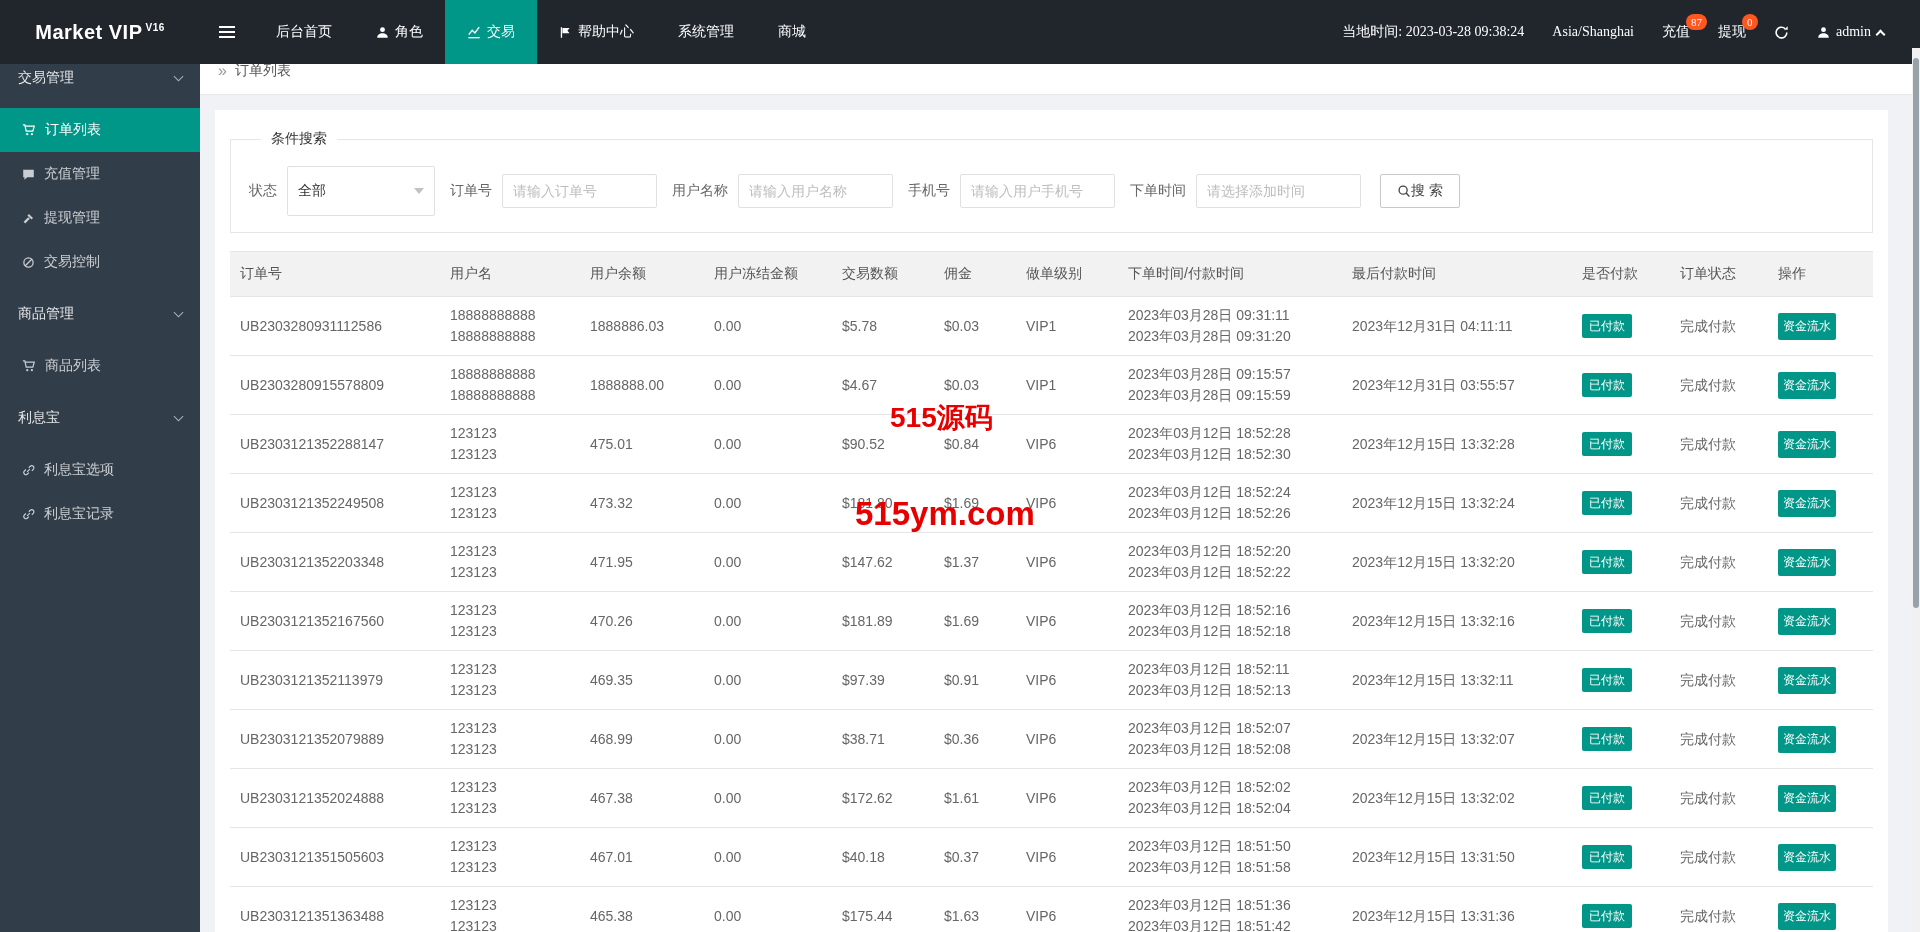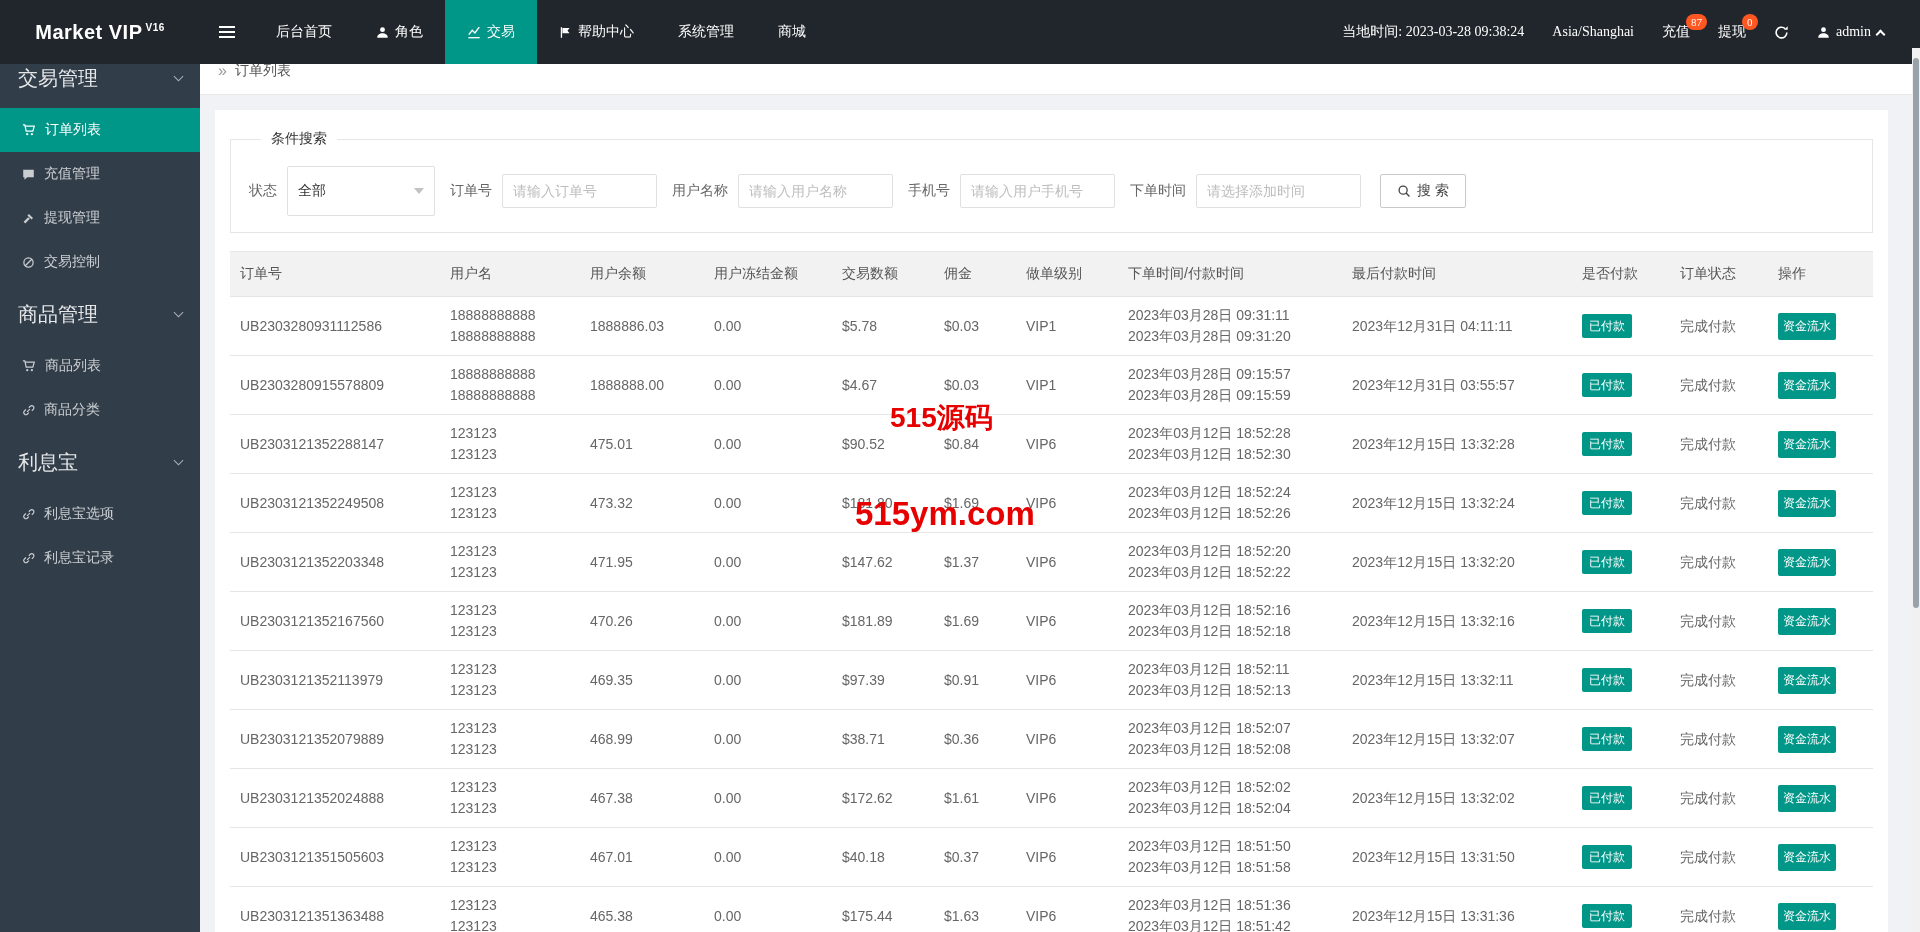--- a/index.html
+++ b/index.html
@@ -19,21 +19,21 @@
   .nav-right { margin-left:auto; display:flex; align-items:center; gap:28px; padding-right:36px; font-size:14px;font-family:Liberation Serif, serif; }
   .nav-text { white-space:nowrap; }
   .quick { position:relative; cursor:pointer; }
   .badge { position:absolute; top:-9px; left:calc(100% - 4px); background:var(--badge); color:#fff; font-size:11px; height:16px; line-height:16px; padding:0 5px; border-radius:8px; }
   .refresh { cursor:pointer; }
   .admin { display:flex; align-items:center; gap:6px; cursor:pointer; }
   .caret-up { display:inline-block; width:7px; height:7px; border-top:2px solid #fff; border-left:2px solid #fff; transform:rotate(45deg); margin-top:4px; }
 
   
   .sidebar { position:absolute; top:48px; left:0; bottom:0; width:200px; background:#313d49; z-index:40; }
-  .side-group { height:60px; display:flex; align-items:center; padding:0 18px; color:rgba(255,255,255,.88); font-size:20px; cursor:pointer; position:relative; }
+  .side-group { height:60px; display:flex; align-items:center; padding:0 18px; color:rgba(255,255,255,.88); font-size:14px; cursor:pointer; position:relative; }
   .side-group .chev { position:absolute; right:18px; width:7px; height:7px; border-right:1.5px solid rgba(255,255,255,.6); border-bottom:1.5px solid rgba(255,255,255,.6); transform:rotate(45deg); margin-top:-4px; }
   .side-item { height:44px; display:flex; align-items:center; padding:0 12px 0 22px; color:rgba(255,255,255,.75); font-size:14px; gap:9px; cursor:pointer; }
   .side-item.active { background:var(--accent); color:#fff; }
   .s-icon { display:inline-flex; align-items:center; }
 
   
   .main { position:absolute; left:200px; top:48px; right:0; bottom:0; background:#f0f2f5; }
   .breadcrumb-bar { height:47px; background:#fff; border-bottom:1px solid #e8e8e8; display:flex; align-items:center; padding-left:18px; gap:8px; }
   .breadcrumb-icon { color:#999; font-size:16px; display:inline-flex; }
   .breadcrumb-text { color:#555; font-size:14px; }
@@ -42,21 +42,21 @@
   fieldset.search-set { border:1px solid #e6e6e6; padding:14px 18px 16px; margin-bottom:18px; }
   fieldset.search-set legend { font-size:14px; color:#333; padding:0 10px; margin-left:12px; }
   .search-row { display:flex; align-items:center; gap:15px; margin-top:4px; }
   .sg { display:flex; align-items:center; gap:10px; }
   .sg label { font-size:14px; color:#666; white-space:nowrap; }
   .sel { width:148px; height:50px; border:1px solid #e0e0e0; border-radius:2px; position:relative; display:flex; align-items:center; padding:0 10px; font-size:14px; color:#333; background:#fff; cursor:pointer; }
   .sel .arrow { position:absolute; right:10px; border-left:5px solid transparent; border-right:5px solid transparent; border-top:6px solid #c2c2c2; }
   .inp { width:155px; height:34px; border:1px solid #e0e0e0; border-radius:2px; padding:0 10px; font-size:14px; color:#be185d; outline:none; }
   .inp.wide { width:165px; }
   .inp::placeholder { color:#bdbdbd; }
-  .btn-search { height:34px; padding:0 16px; background:#fff; border:1px solid #c9c9c9; border-radius:2px; font-size:14px; color:#444; display:flex; align-items:center; gap:6px; cursor:pointer; margin-left:4px; }
+  .btn-search { height:34px; padding:0 16px; background:#fff; border:1px solid #c9c9c9; border-radius:2px; font-size:14px; color:#444; display:flex; align-items:center; cursor:pointer; margin-left:4px; }
 
   table.orders { width:100%; border-collapse:collapse; table-layout:fixed; }
   .orders thead th { background:#f2f2f2; font-weight:400; font-size:14px; color:#555; text-align:left; padding:13px 10px; border-top:1px solid #e6e6e6; border-bottom:1px solid #e6e6e6; white-space:nowrap; }
   .orders tbody td { font-size:14px; color:#666; padding:8px 10px; border-bottom:1px solid #e6e6e6; height:59px; line-height:1.5; vertical-align:middle; overflow:hidden; white-space:nowrap; }
   .badge-paid { display:inline-block; background:var(--accent); color:#fff; font-size:12px; padding:3px 7px; border-radius:2px; }
   .btn-flow { background:var(--accent); color:#fff; font-size:12px; padding:5px 5px; border:none; border-radius:2px; cursor:pointer; white-space:nowrap; }
 
   
   .wm { position:absolute; color:var(--wm); font-weight:bold; z-index:60; pointer-events:none; white-space:nowrap; }
   #wm1 { left:890px; top:399px; font-size:28px; }
@@ -197,28 +197,20 @@
       </div>
       <div class="side-item">
         <span class="s-icon">
           <svg width="14" height="14" viewBox="0 0 16 16">
             <path d="M1 2.2h2.2l1.6 7.2h7.6l1.6-5.9H4" stroke="currentColor" stroke-width="1.4" fill="none"></path>
             <circle cx="6" cy="12.8" r="1.3" fill="currentColor"></circle>
             <circle cx="11.3" cy="12.8" r="1.3" fill="currentColor"></circle>
           </svg>
         </span>
         <span>商品列表</span>
-      </div>
-      <div class="side-item">
-        <span class="s-icon">
-          <svg width="13" height="13" viewBox="0 0 16 16">
-            <path d="M6.3 9.7l3.4-3.4M4.8 6.8L3 8.6a2.6 2.6 0 0 0 3.7 3.7l1.8-1.8M8.4 4.6l1.8-1.8a2.6 2.6 0 0 1 3.7 3.7l-1.8 1.8" stroke="currentColor" stroke-width="1.4" fill="none"></path>
-          </svg>
-        </span>
-        <span>商品分类</span>
       </div>
       <div class="side-group">
         <span>利息宝</span>
         <span class="chev"></span>
       </div>
       <div class="side-item">
         <span class="s-icon">
           <svg width="13" height="13" viewBox="0 0 16 16">
             <path d="M6.3 9.7l3.4-3.4M4.8 6.8L3 8.6a2.6 2.6 0 0 0 3.7 3.7l1.8-1.8M8.4 4.6l1.8-1.8a2.6 2.6 0 0 1 3.7 3.7l-1.8 1.8" stroke="currentColor" stroke-width="1.4" fill="none"></path>
           </svg>

